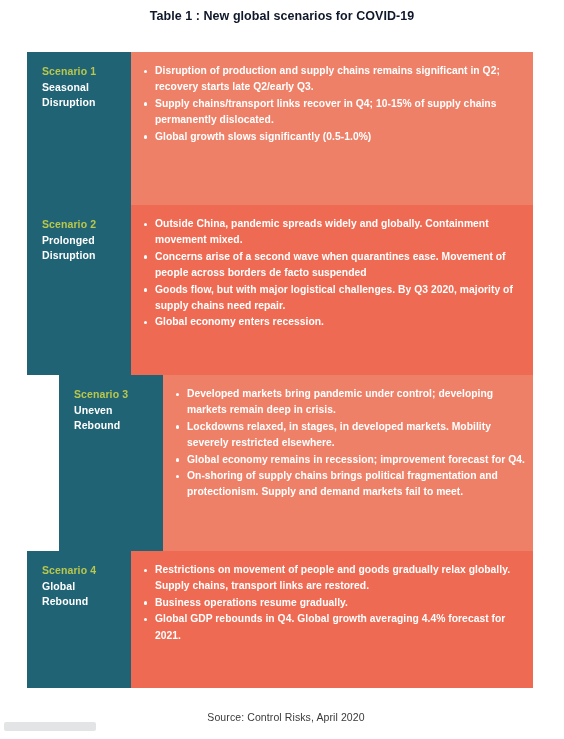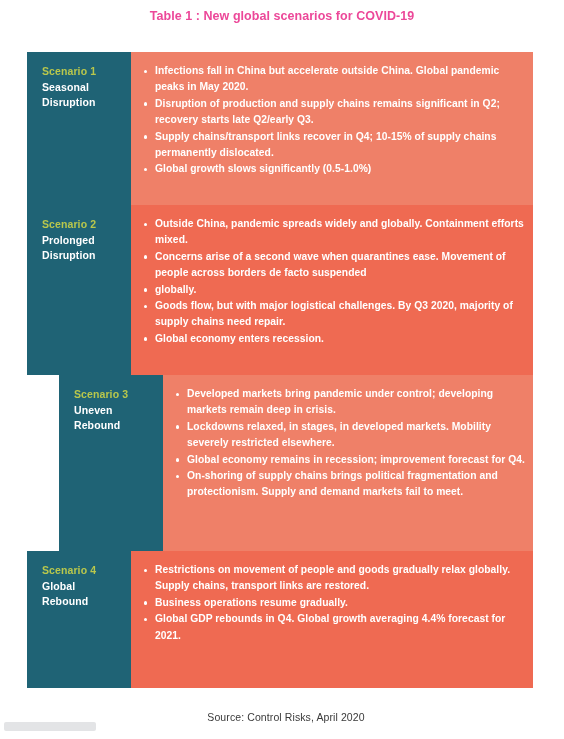--- a/index.html
+++ b/index.html
@@ -21,21 +21,21 @@
     background: #ffffff;
   }
   .title {
     position: absolute;
     top: 9px;
     left: 0;
     width: 564px;
     text-align: center;
     font-size: 12.5px;
     font-weight: bold;
-    color: #ec4899;
+    color: #0f172a;
     letter-spacing: 0.05px;
   }
   .table {
     position: absolute;
     left: 27px;
     top: 52px;
     width: 506px;
     height: 636px;
     display: flex;
     flex-direction: column;
@@ -134,39 +134,37 @@
   <div class="table">
 
     <div class="row row-1">
       <div class="label-cell">
         <div class="scenario-num">Scenario 1</div>
         <div class="scenario-name">Seasonal</div>
         <div class="scenario-name">Disruption</div>
       </div>
       <div class="content-cell tone-light">
         <ul class="bullets">
-          <li>Infections fall in China but accelerate outside China. Global pandemic peaks in May 2020.</li>
           <li>Disruption of production and supply chains remains significant in Q2; recovery starts late Q2/early Q3.</li>
           <li>Supply chains/transport links recover in Q4; 10-15% of supply chains permanently dislocated.</li>
           <li>Global growth slows significantly (0.5-1.0%)</li>
         </ul>
       </div>
     </div>
 
     <div class="row row-2">
       <div class="label-cell">
         <div class="scenario-num">Scenario 2</div>
         <div class="scenario-name">Prolonged</div>
         <div class="scenario-name">Disruption</div>
       </div>
       <div class="content-cell tone-dark">
         <ul class="bullets">
-          <li>Outside China, pandemic spreads widely and globally. Containment efforts mixed.</li>
+          <li>Outside China, pandemic spreads widely and globally. Containment movement mixed.</li>
           <li>Concerns arise of a second wave when quarantines ease. Movement of people across borders de facto suspended</li>
-          <li>globally.</li>
           <li>Goods flow, but with major logistical challenges. By Q3 2020, majority of supply chains need repair.</li>
           <li>Global economy enters recession.</li>
         </ul>
       </div>
     </div>
 
     <div class="row row-3">
       <div class="label-cell">
         <div class="scenario-num">Scenario 3</div>
         <div class="scenario-name">Uneven</div>

